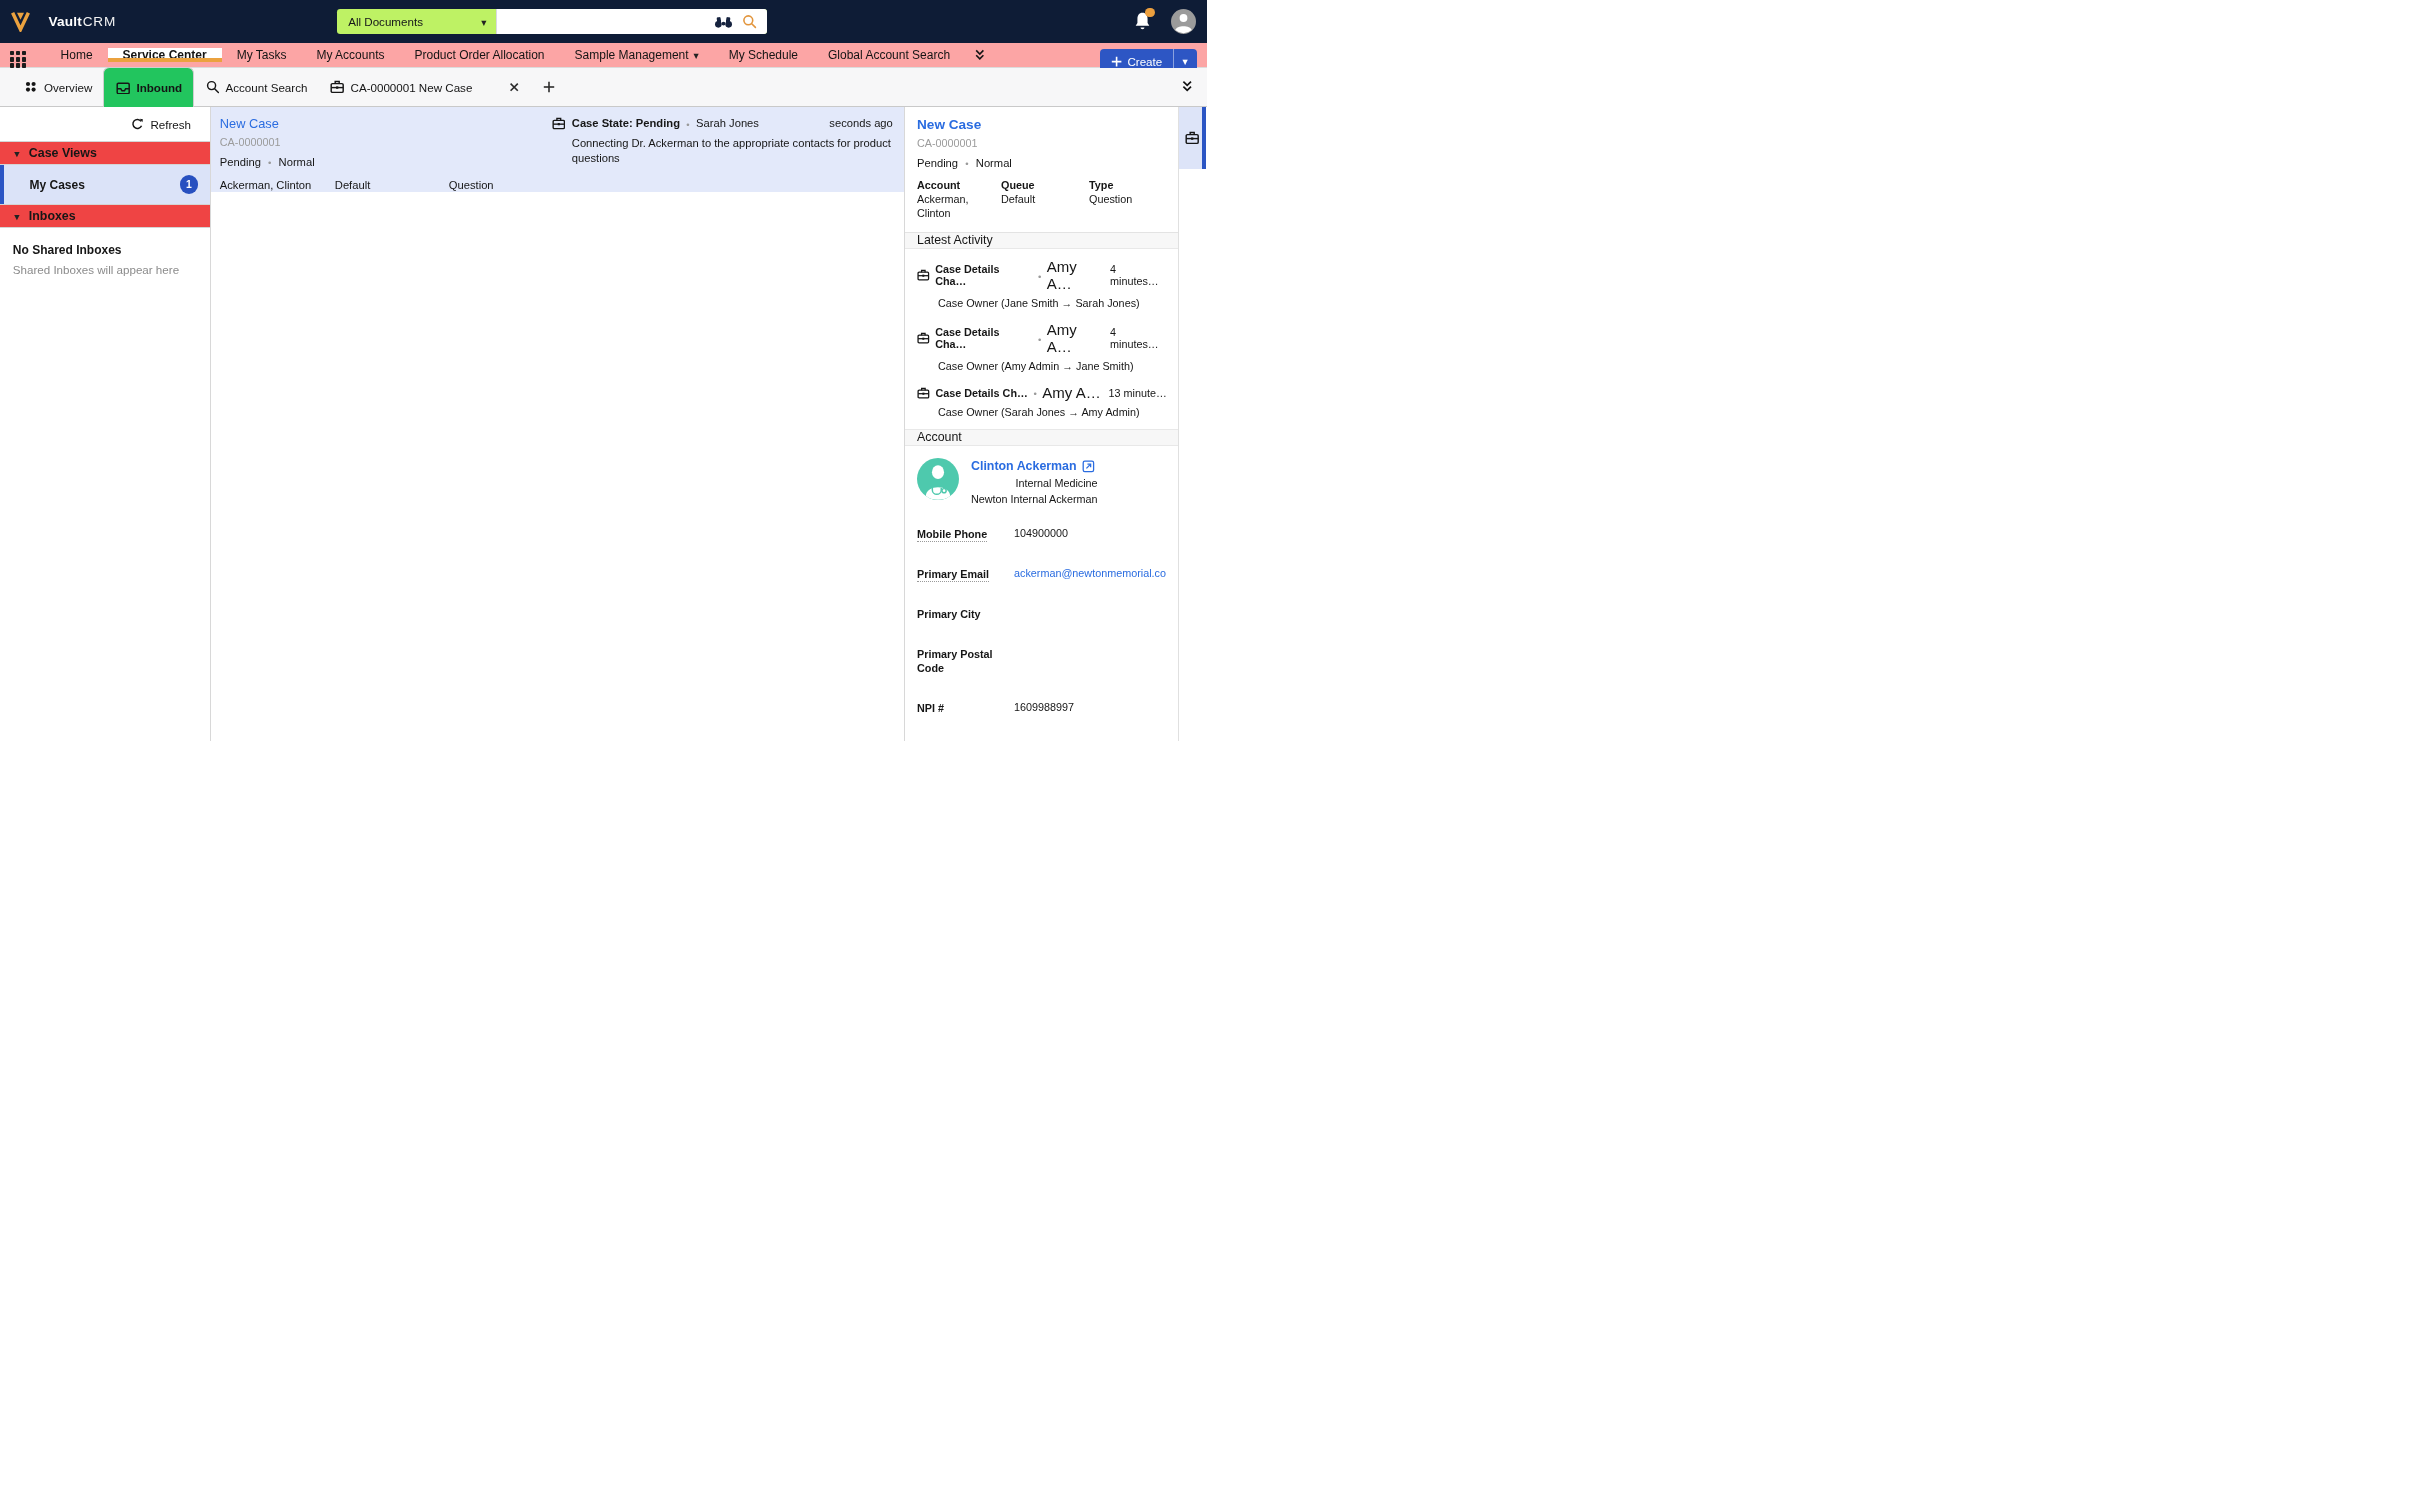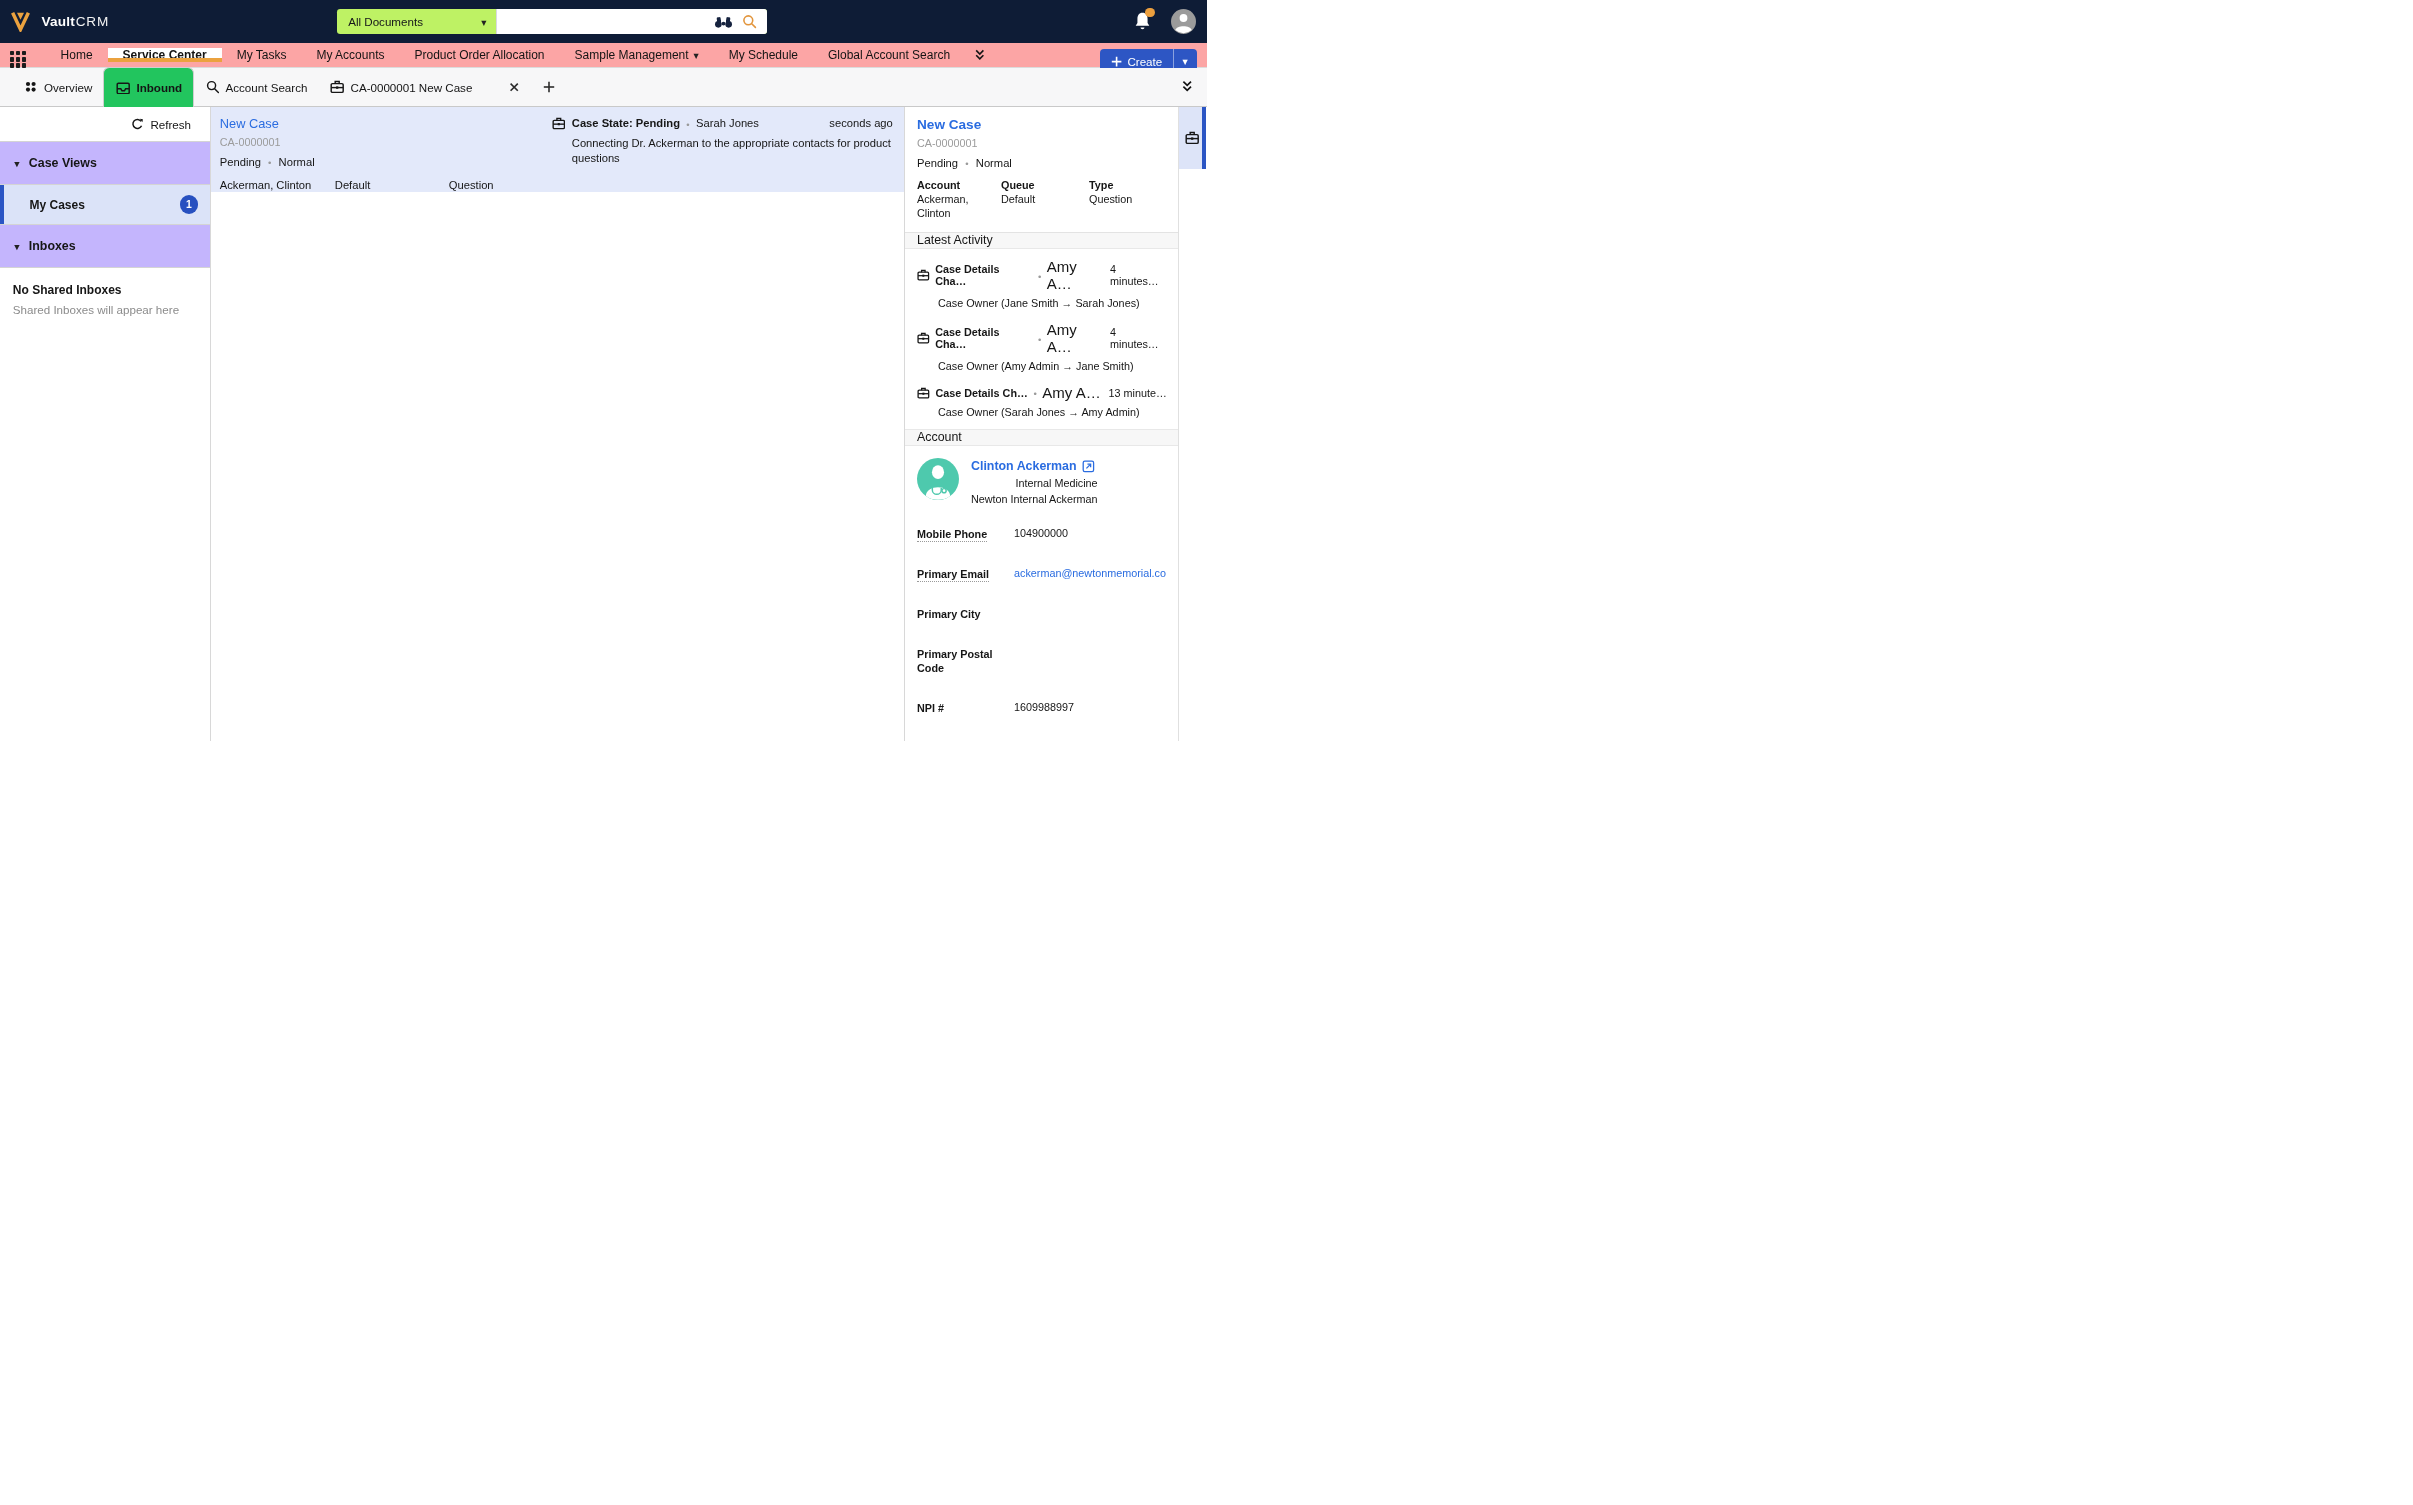--- a/index.html
+++ b/index.html
@@ -1,21 +1,21 @@
 <!DOCTYPE html>
 <html style="font-size:12.8px"><head>
 <meta charset="utf-8">
 <style>
   * { margin:0; padding:0; box-sizing:border-box; }
   html,body { width:1207px; height:753px; overflow:hidden; background:#fff;
     font-family:"Liberation Sans", sans-serif; color:#161616; }
 
   
   .topbar { position:relative; height:43px; background:#0e1c36; display:flex; align-items:center; }
-  .brand { display:flex; align-items:center; gap:10px; margin-left:10.4px; cursor:pointer; }
+  .brand { display:flex; align-items:center; gap:17px; margin-left:10.4px; cursor:pointer; }
   .brand .b1 { color:#fff; font-weight:700; font-size:13.6px; letter-spacing:0.2px; }
   .brand .b2 { color:#f2f2f2; font-weight:400; font-size:13.6px; letter-spacing:0.8px; margin-left:0.8px; }
   .gsearch { position:absolute; left:337px; top:8.8px; width:430px; height:25.5px; background:#bef264;
     border-radius:3.2px; display:flex; overflow:hidden; }
   .scope { width:160px; display:flex; align-items:center; padding:0 9.6px 0 11.2px;
     border-right:0.8px solid #d9d9e2; font-size:11.6px; color:#15151a; cursor:pointer; }
   .scope .caret { margin-left:auto; }
   .caret::before { content:"▾"; font-size:10.4px; color:#222; }
   .gfield { flex:1; position:relative; display:flex; align-items:center; }
   .gfield input { flex:1; border:none; outline:none; height:100%; padding:0 57px 0 9.6px; font-size:11.2px; }
@@ -57,21 +57,21 @@
   .tab-add { margin-left:17.6px; cursor:pointer; display:flex; padding:3.2px; }
   .strip-collapse { position:absolute; right:12.8px; top:11.2px; cursor:pointer; }
 
   
   .content { display:flex; height:634px; }
 
   
   .sidebar { width:211px; border-right:0.8px solid #d8d8d8; background:#fff; }
   .refresh-row { height:34px; display:flex; align-items:center; justify-content:flex-end;
     padding-right:19px; gap:6.4px; font-size:11.6px; cursor:pointer; }
-  .side-header { height:44px; background:#c4b5fd; border-top:0.8px solid #d4d4d4; border-bottom:0.8px solid #d4d4d4;
+  .side-header { height:24px; background:#ef4444; border-top:0.8px solid #d4d4d4; border-bottom:0.8px solid #d4d4d4;
     display:flex; align-items:center; gap:9.6px; padding-left:14.4px; font-weight:700; font-size:12.4px; cursor:pointer; }
   .side-header .caret::before { font-size:9.6px; }
   .side-item { height:39px; background:#dbe3f8; border-left:4px solid #2b55c4; display:flex; align-items:center;
     padding:0 12px 0 25.5px; font-weight:700; font-size:12px; cursor:pointer; }
   .count-badge { margin-left:auto; min-width:18.4px; height:18.4px; border-radius:50%; background:#2750c0;
     color:#fff; font-size:10.4px; font-weight:700; display:flex; align-items:center; justify-content:center; }
   .empty-state { padding:15px 12.8px 0 12.8px; }
   .empty-title { font-weight:700; font-size:12px; }
   .empty-sub { margin-top:5.6px; color:#8b8b8b; font-size:11.6px; }
 

